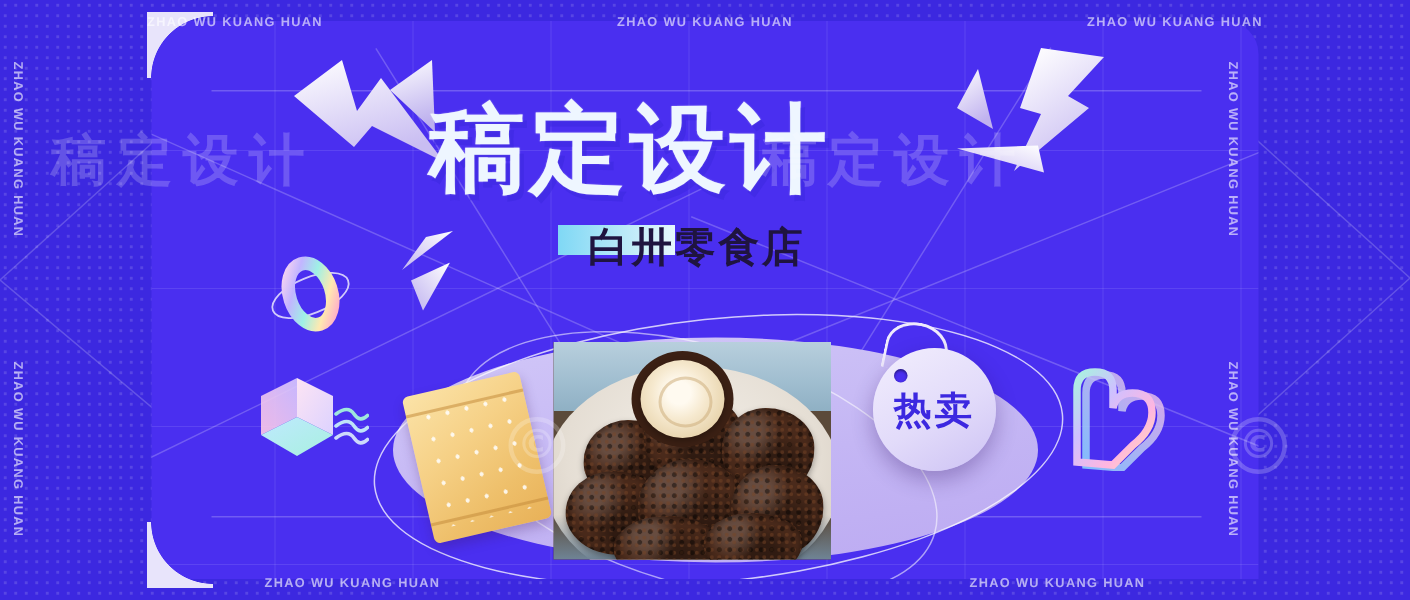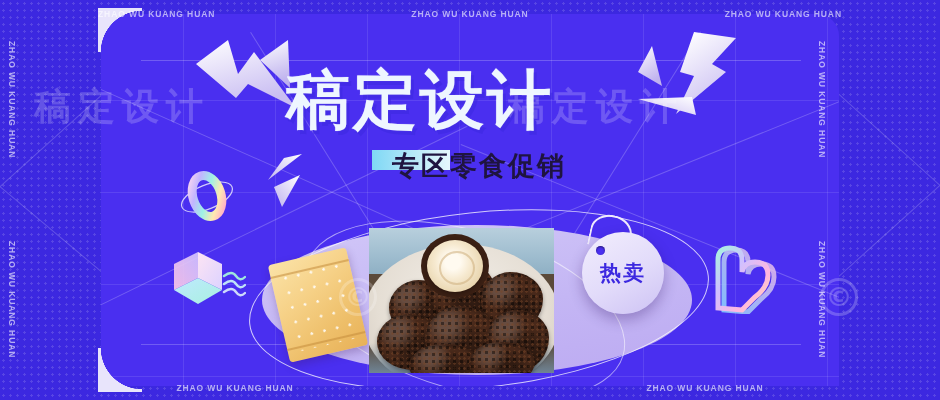--- a/index.html
+++ b/index.html
@@ -159,21 +159,21 @@
   }
 
   
   .badge{
     position:absolute;left:582px;top:232px;width:82px;height:82px;border-radius:50%;
     background:linear-gradient(150deg,#f2eefd 0%,#e2dbfa 55%,#cdc2f4 100%);
     box-shadow:0 6px 14px rgba(40,10,90,.30);
     display:flex;align-items:center;justify-content:center;
   }
   .badge-text{
-    color:#3c28e0;font-size:21px;font-weight:700;letter-spacing:2px;
+    color:#3c28e0;font-size:25px;font-weight:700;letter-spacing:2px;
     font-family:Liberation Serif, serif;
   }
   .badge-hole{
     position:absolute;left:14px;top:14px;width:9px;height:9px;border-radius:50%;
     background:#4a2ff0;box-shadow:inset 0 1px 2px rgba(0,0,0,.5);
   }
   .badge-string{
     position:absolute;left:590px;top:215px;width:42px;height:34px;
     border:2px solid #efeafc;border-radius:50% 50% 0 0;border-bottom:none;
     transform:rotate(12deg);
@@ -419,21 +419,21 @@
   </div>
 
   <div class="badge-string"></div>
   <div class="badge">
     <div class="badge-hole"></div>
     <span class="badge-text">热卖</span>
   </div>
 
   <div class="title">稿定设计</div>
   <div class="sub-hl"></div>
-  <div class="subtitle">专区零食促销</div>
+  <div class="subtitle">白卅零食店</div>
 
   <div class="gd-wm one">稿定设计</div>
   <div class="gd-wm two">稿定设计</div>
   <div class="copy a">©</div>
   <div class="copy b">©</div>
 
   <div class="wm-top">
     <span>ZHAO WU KUANG HUAN</span>
     <span>ZHAO WU KUANG HUAN</span>
     <span>ZHAO WU KUANG HUAN</span>

